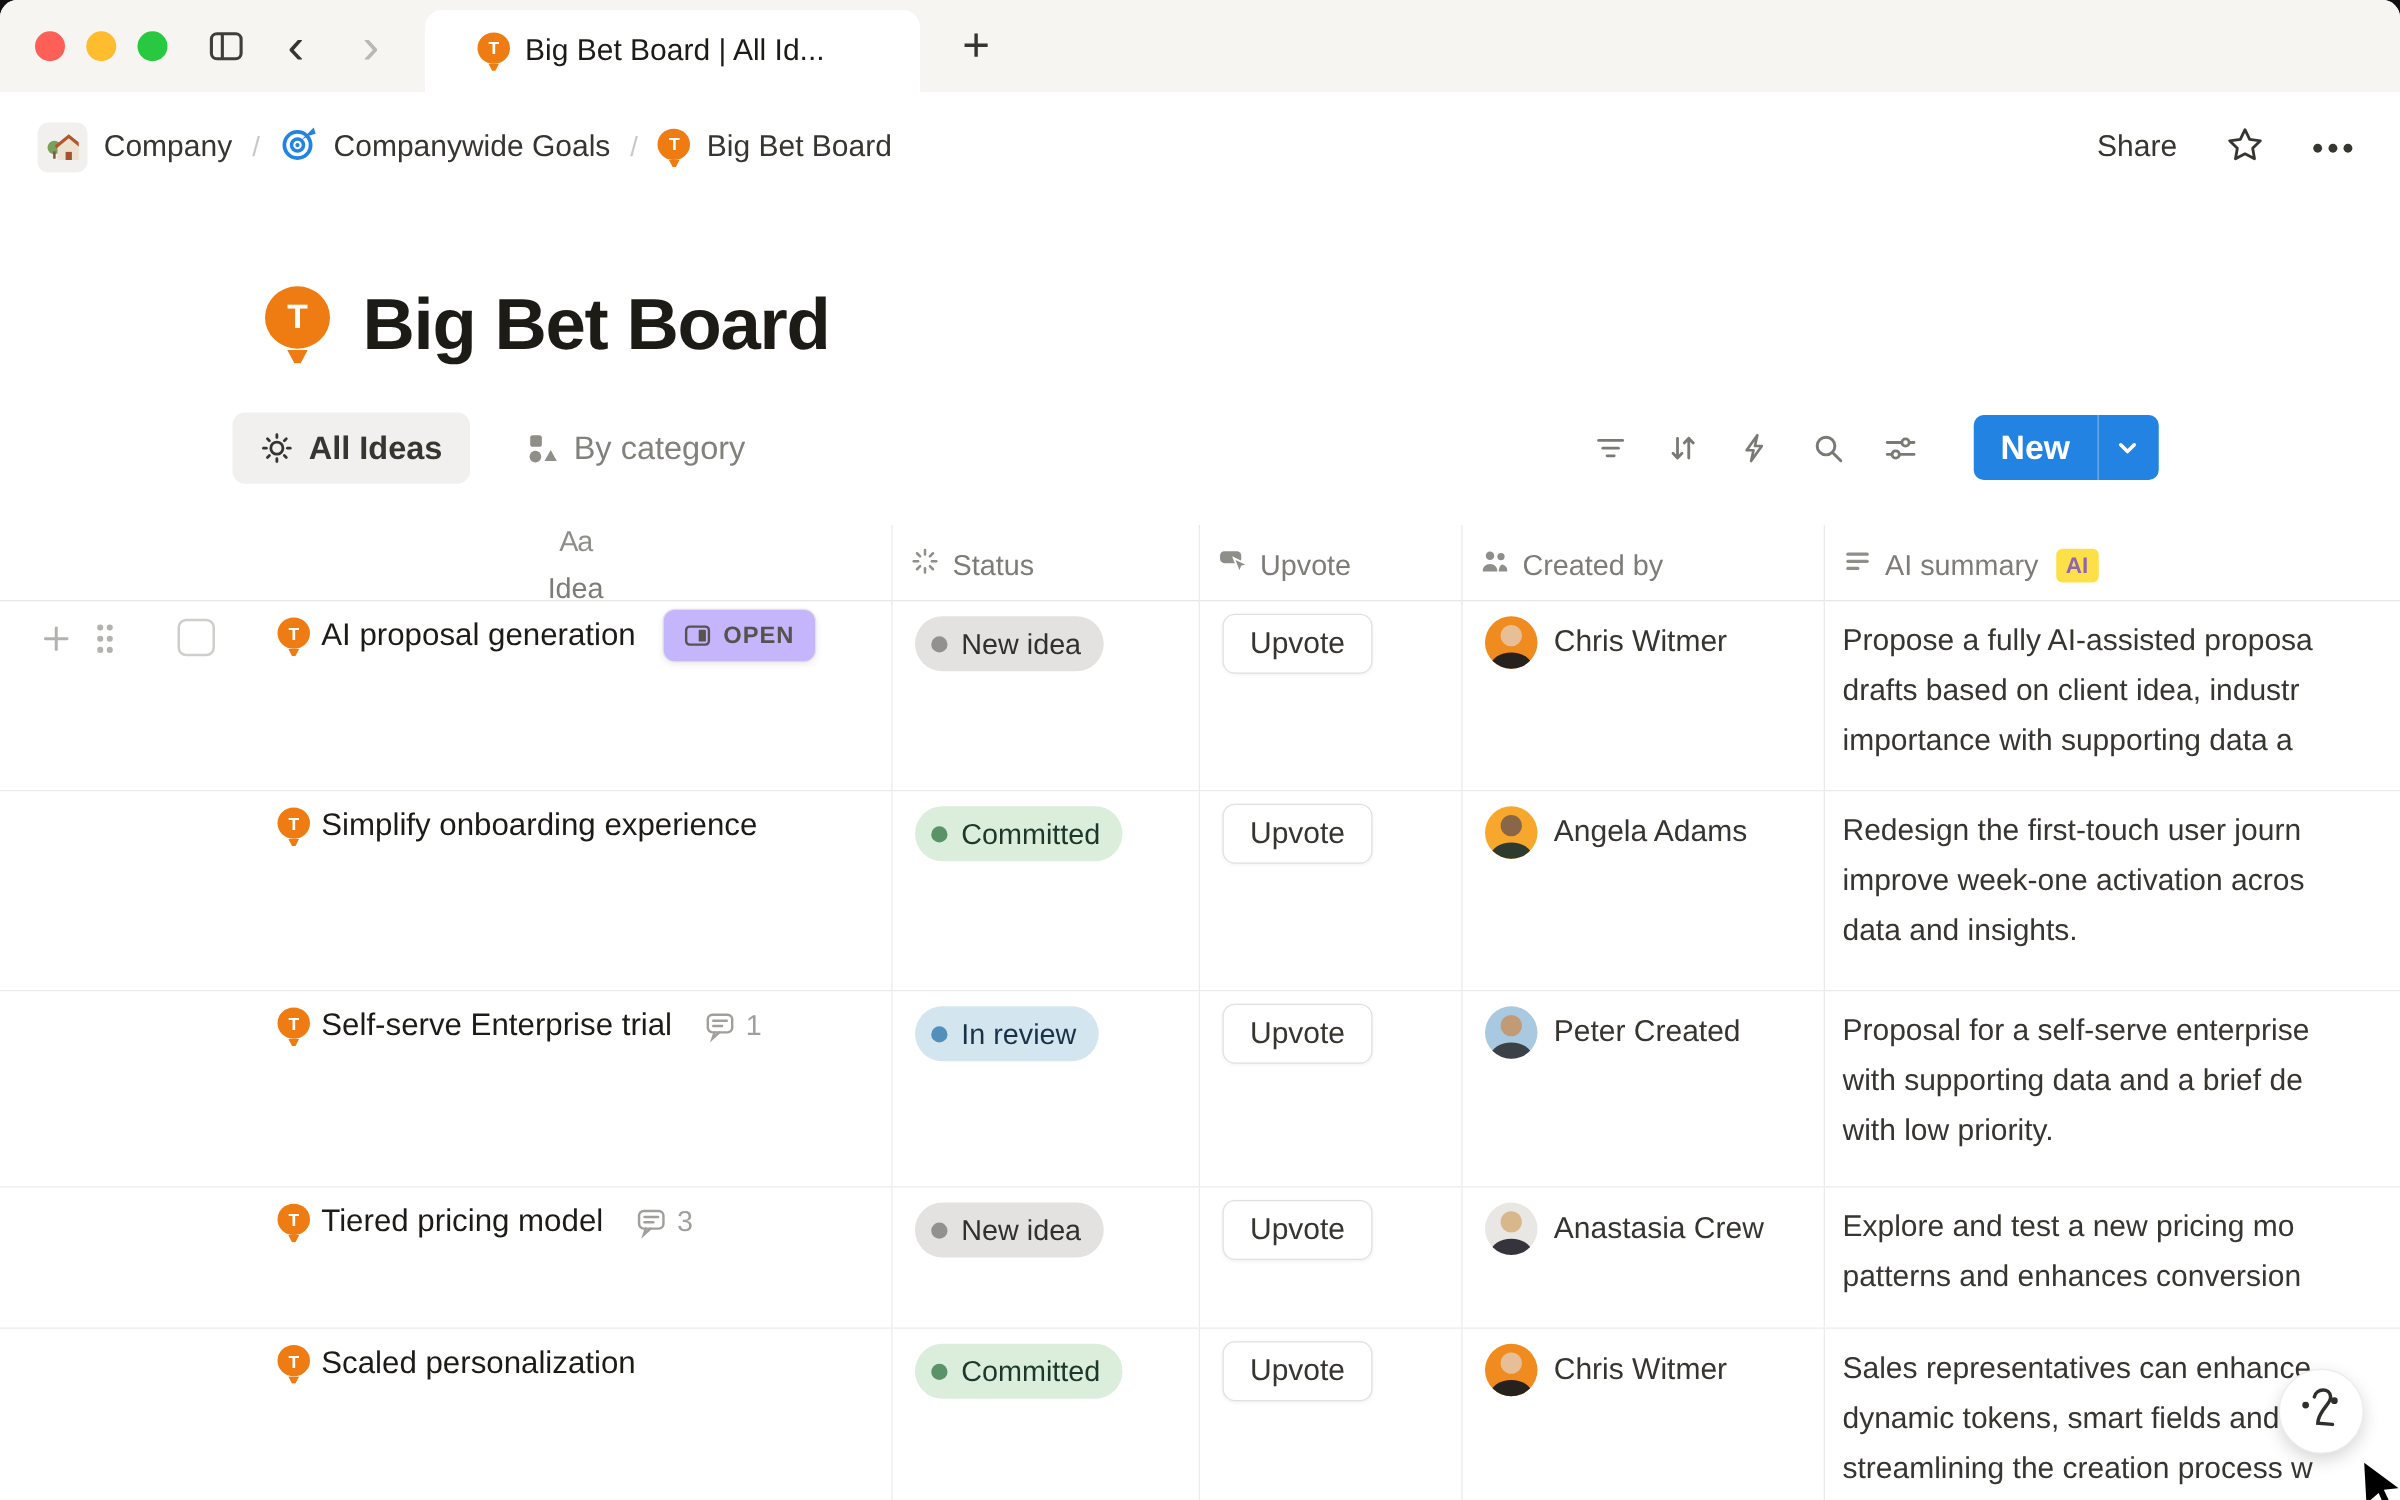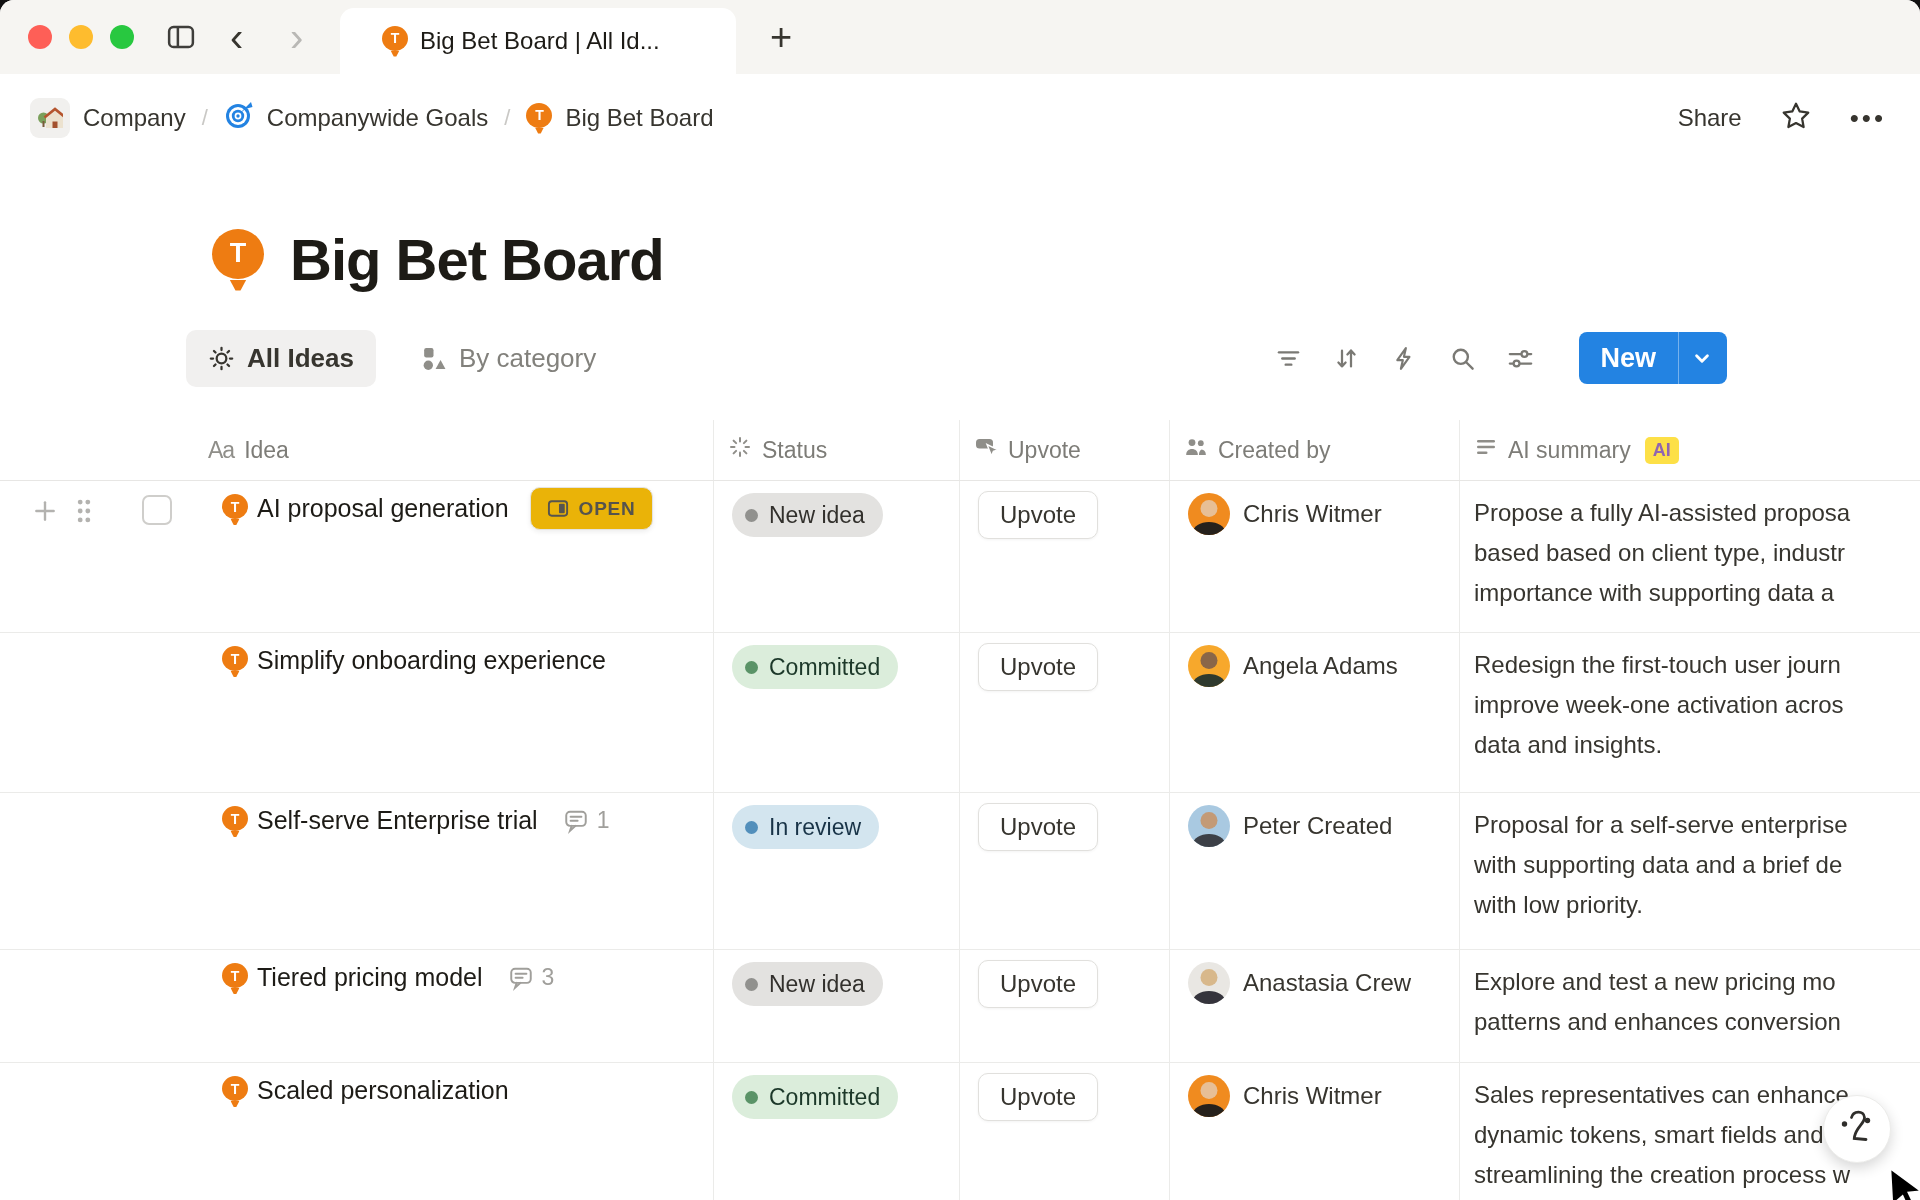--- a/index.html
+++ b/index.html
@@ -57,37 +57,37 @@
   .newbtn .lbl{color:#fff;font-size:27px;font-weight:700;display:flex;align-items:center;
           padding:0 22px 0 21px;}
   .newbtn .dd{display:flex;align-items:center;padding:0 12px 0 10px;
           border-left:1px solid rgba(255,255,255,.38);}
   
   .table{position:absolute;top:420px;left:0;right:0;}
   .thead,.trow{display:grid;grid-template-columns:198px 516px 246px 210px 290px 1fr;}
   .thead{height:61px;border-bottom:1px solid #e7e6e4;}
   .hcell{display:flex;align-items:center;gap:10px;font-size:23px;color:#7d7c77;
          border-right:1px solid #ebebe9;padding-left:14px;}
-  .hcell.first{padding-left:10px;}
+  .hcell.first{padding-left:10px;flex-direction:column;}
   .hcell.last{border-right:none;}
   .hgut{border:none;}
   .aa{font-size:23px;color:#8f8e89;font-weight:500;letter-spacing:-1px;}
   .aibadge{background:#fde047;color:#9065b0;font-size:18px;font-weight:600;border-radius:5px;
            padding:3px 8px;margin-left:4px;}
   .trow{border-bottom:1px solid #ebebe9;}
   .cell{border-right:1px solid #ebebe9;padding-top:12px;display:flex;align-items:flex-start;}
   .c-sum{border-right:none;}
   .gut{display:flex;align-items:flex-start;padding:14px 0 0 32px;}
   .ghost{display:flex;align-items:center;height:32px;color:#b3b2af;}
   .cbx{width:30px;height:30px;border:2px solid #cfcecb;border-radius:7px;background:#fff;
        margin-left:48px;display:inline-block;}
   .c-idea{padding-left:24px;gap:9px;}
   .ititle{font-size:25px;font-weight:400;color:#1d1b16;white-space:nowrap;line-height:31px;}
   .openbtn{display:flex;align-items:center;gap:9px;border:1px solid #e4e3e0;border-radius:10px;
-       background:#eab308;box-shadow:0 2px 5px rgba(0,0,0,.07);padding:9px 16px;margin-left:12px;
+       background:#c4b5fd;box-shadow:0 2px 5px rgba(0,0,0,.07);padding:9px 16px;margin-left:12px;
        margin-top:-6px;}
   .openbtn b{font-size:19px;font-weight:600;letter-spacing:.8px;color:#55534e;}
   .cmt{display:flex;align-items:center;gap:8px;margin-left:16px;color:#a09f9b;font-size:23px;
        margin-top:2px;}
   .cmt u{text-decoration:none;}
   .c-status{padding-left:18px;}
   .pill{display:inline-flex;align-items:center;height:44px;border-radius:22px;
         padding:0 18px 0 13px;font-size:23px;white-space:nowrap;}
   .dot{width:13px;height:13px;border-radius:50%;margin-right:11px;flex:none;}
   .c-upvote{padding-left:18px;padding-top:10px;}
@@ -366,21 +366,21 @@
           </div>
           <div class="cell c-creator">
             <span class="avatar" style="background:#f08b1f">
               <span class="head" style="background:#e7bf96"></span>
               <span class="bod" style="background:#26211c"></span>
             </span>
             <span class="cname">Chris Witmer</span>
           </div>
           <div class="cell c-sum">
             <div class="sline">Propose a fully AI-assisted proposa</div>
-            <div class="sline">based based on client type, industr</div>
+            <div class="sline">drafts based on client idea, industr</div>
             <div class="sline">importance with supporting data a</div>
           </div>
         </div>
         <div class="trow" style="height: 160px;">
           <div class="gut"></div>
           <div class="cell c-idea">
             <span class="bulb" style="margin-top:1px">
               <span class="g">
                 <i>T</i>
               </span>

